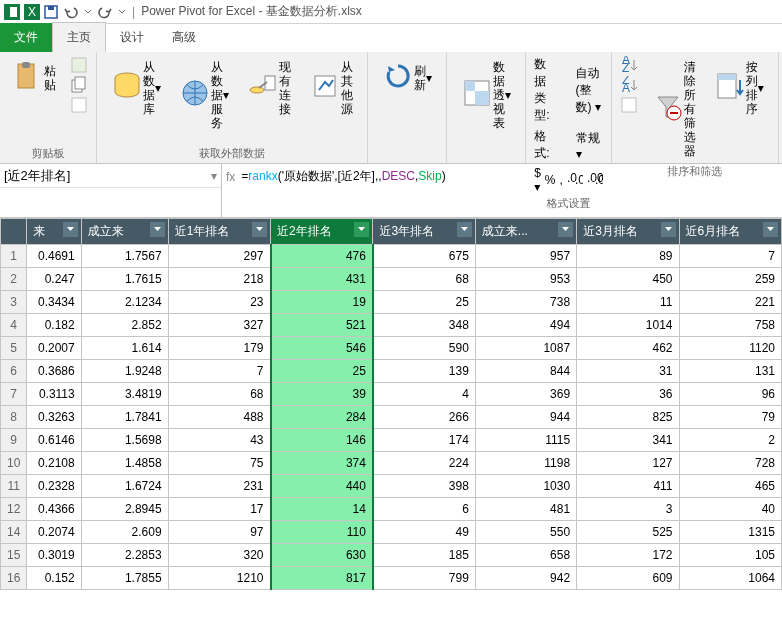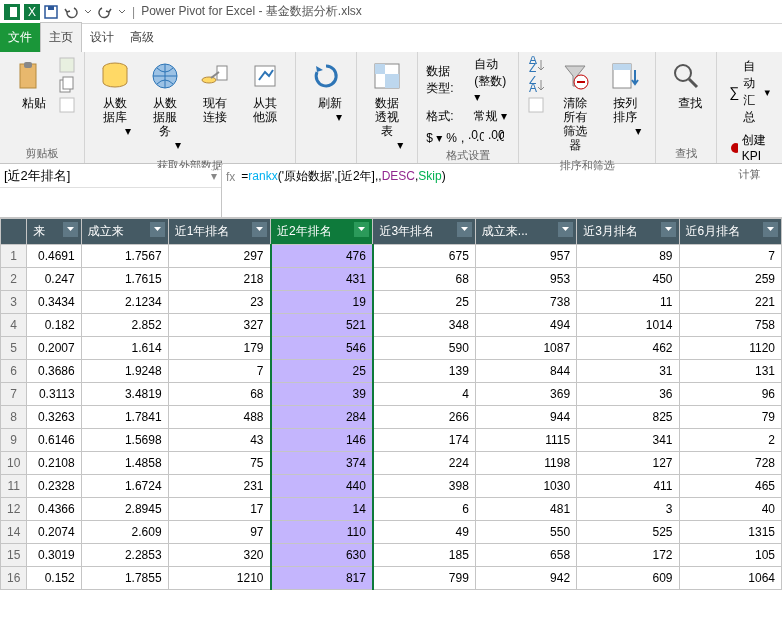--- a/index.html
+++ b/index.html
@@ -4,27 +4,27 @@
 <style>
 *{margin:0;padding:0;box-sizing:border-box;font-family:"Microsoft YaHei",Arial,sans-serif;font-size:12px}
 body{background:#fff;overflow:hidden;width:782px;height:622px}
 .titlebar{height:24px;background:#fff;display:flex;align-items:center;padding:0 4px;border-bottom:1px solid #d4d4d4}
 .titlebar .icon{width:16px;height:16px;margin-right:4px;display:flex;align-items:center;justify-content:center}
 .qat{display:flex;align-items:center;gap:6px}
 .qat svg{cursor:pointer}
 .title-sep{margin:0 6px;color:#888}
 .app-title{color:#555}
 .ribbon-tabs{height:28px;display:flex;align-items:flex-end}
-.tab{padding:6px 8px;cursor:pointer;color:#444}
+.tab{padding:6px 14px;cursor:pointer;color:#444}
 .tab.file{background:#1a9639;color:#fff}
 .tab.active{border:1px solid #c5c5c5;border-bottom:none;background:#f1f1f1}
 .ribbon{background:#f1f1f1;border-bottom:1px solid #c5c5c5;display:flex;height:112px}
 .group{border-right:1px solid #d4d4d4;padding:4px 8px 2px;display:flex;flex-direction:column;justify-content:space-between;align-items:center}
 .group-content{display:flex;gap:6px;flex:1;align-items:flex-start}
-.big-btn{display:flex;flex-direction:column;align-items:flex-end;padding:4px 6px;cursor:pointer;text-align:center;line-height:14px}
+.big-btn{display:flex;align-items:center;padding:4px 6px;cursor:pointer;text-align:center;line-height:14px}
 .big-btn .ico{width:32px;height:32px;margin-bottom:4px;display:flex;align-items:center;justify-content:center}
 .sm-btn{display:flex;align-items:center;gap:4px;padding:2px 4px;cursor:pointer;font-size:11px}
 .group-label{font-size:11px;color:#666;padding-top:2px}
 .format-col{display:flex;flex-direction:column;gap:4px;font-size:11px}
 .format-row{display:flex;align-items:center;gap:20px}
 .currency-row{display:flex;gap:4px;align-items:center;font-size:11px}
 .formulabar{height:54px;border-bottom:1px solid #c5c5c5;display:flex}
 .namebox{width:222px;border-right:1px solid #c5c5c5;display:flex;flex-direction:column}
 .namebox-top{display:flex;align-items:center;padding:4px;border-bottom:1px solid #e0e0e0}
 .namebox-input{font-size:13px;flex:1;border:none;outline:none}
@@ -34,21 +34,21 @@
 .formula .fn{color:#00b0f0}
 .formula .kw1{color:#92278f}
 .formula .kw2{color:#00b050}
 .grid{overflow:auto}
 table{border-collapse:collapse;width:100%}
 th,td{border:1px solid #c5c5c5;padding:4px 6px;text-align:right;font-size:12px;height:22px;white-space:nowrap}
 th{background:#455a64;color:#fff;font-weight:normal;position:relative;text-align:left;padding-right:22px}
 th .dd{position:absolute;right:3px;top:3px;width:15px;height:15px;background:#5f7885;display:flex;align-items:center;justify-content:center}
 th.sel{background:#0e7a3b}
 td.rownum{background:#f0f0f0;text-align:center;color:#666;width:22px}
-td.sel{background:#c4b5fd}
+td.sel{background:#86efac}
 .col-border-sel{border-left:2px solid #0e7a3b;border-right:2px solid #0e7a3b}
 .col1{width:55px}.col2{width:90px}.col3{width:105px}.col4{width:105px}.col5{width:105px}.col6{width:105px}.col7{width:105px}.col8{width:105px}
 .calc-col{display:flex;flex-direction:column;gap:2px;font-size:11px}
 </style>
 </head>
 <body>
 
 <div class="titlebar">
   <span class="icon">
       <svg width="16" height="16">

